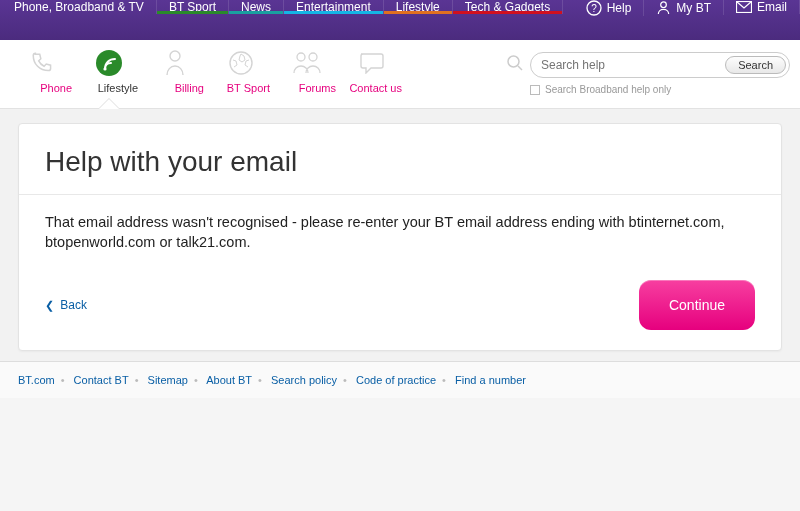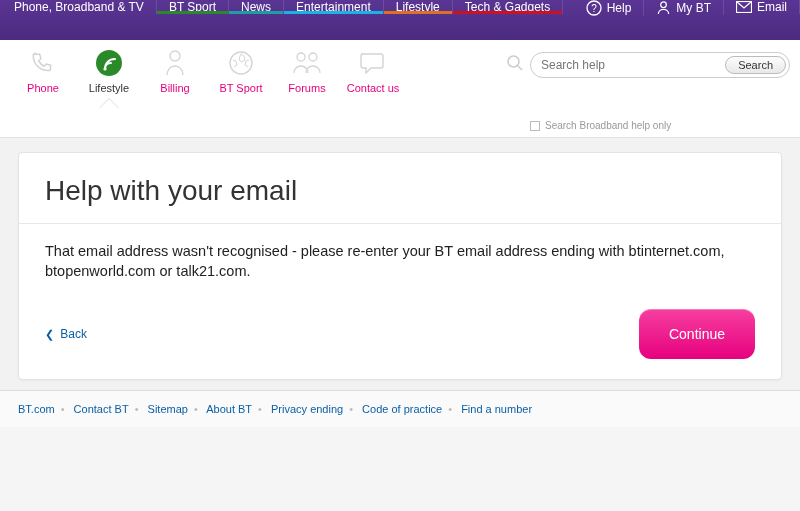--- a/index.html
+++ b/index.html
@@ -15,25 +15,25 @@
   .acc-green { background:#2a8a2a; }
   .acc-teal { background:#1aa0a0; }
   .acc-cyan { background:#15b5e5; }
   .acc-orange { background:#e07020; }
   .acc-red { background:#d0101f; }
 
   
   .secwrap { background:#fff; border-bottom:1px solid #e2e2e2; }
   .secnav { display:flex; align-items:flex-start; padding: 8px 10px 0 10px; }
   .secnav .cat { width: 58px; text-align:center; font-size:11px; color:#e6007e; margin: 0 4px; cursor:pointer; position:relative; padding-bottom:14px; }
-  .secnav .cat .lab { margin-top:4px; display:block; }
+  .secnav .cat .lab { margin-top:4px; display:block;text-align:right; }
   .secnav .cat.active .lab { color:#333; }
   .secnav .cat .icobox { height:30px; display:flex; align-items:center; justify-content:center; color:#cfcfcf; }
   .secnav .cat.active .icobox svg circle.bg { fill:#2a8a2a; }
-  .secnav .searcharea { margin-left:auto; display:flex; flex-direction:column; padding-top:4px;gap:36px; }
+  .secnav .searcharea { margin-left:auto; display:flex; flex-direction:column; padding-top:4px; }
   .searchrow { display:flex; align-items:center; }
   .mag { color:#ccc; margin-right:6px; }
   .searchbox { display:flex; align-items:center; border:1px solid #ccc; border-radius:14px; height:26px; padding:0 3px 0 10px; width:260px; background:#fff; }
   .searchbox input { border:none; outline:none; font-size:12px; flex:1; color:#888; background:transparent; }
   .searchbtn { background:linear-gradient(#fdfdfd,#e8e8e8); border:1px solid #bbb; border-radius:11px; font-size:11px; padding:2px 12px; color:#333; cursor:pointer; }
   .sbb-help { font-size:10px; color:#999; margin: 6px 0 6px 24px; display:flex; align-items:center; gap:5px; }
   .sbb-help .chk { width:10px; height:10px; border:1px solid #bbb; display:inline-block; }
 
   .pointer { width:0; height:0; border-left:10px solid transparent; border-right:10px solid transparent; border-bottom:10px solid #fff; position:absolute; bottom:-1px; left:50%; transform:translateX(-50%); filter: drop-shadow(0 -1px 0 #ddd); display:none; }
   .secnav .cat.active .pointer { display:block; }
@@ -205,16 +205,16 @@
       <button class="continue">Continue</button>
     </div>
   </div>
 </div>
 
 <div class="footer">
   <a>BT.com</a><span class="sep">•</span>
   <a>Contact BT</a><span class="sep">•</span>
   <a>Sitemap</a><span class="sep">•</span>
   <a>About BT</a><span class="sep">•</span>
-  <a>Privacy ending</a><span class="sep">•</span>
+  <a>Search policy</a><span class="sep">•</span>
   <a>Code of practice</a><span class="sep">•</span>
   <a>Find a number</a>
 </div>
 
 </body></html>

